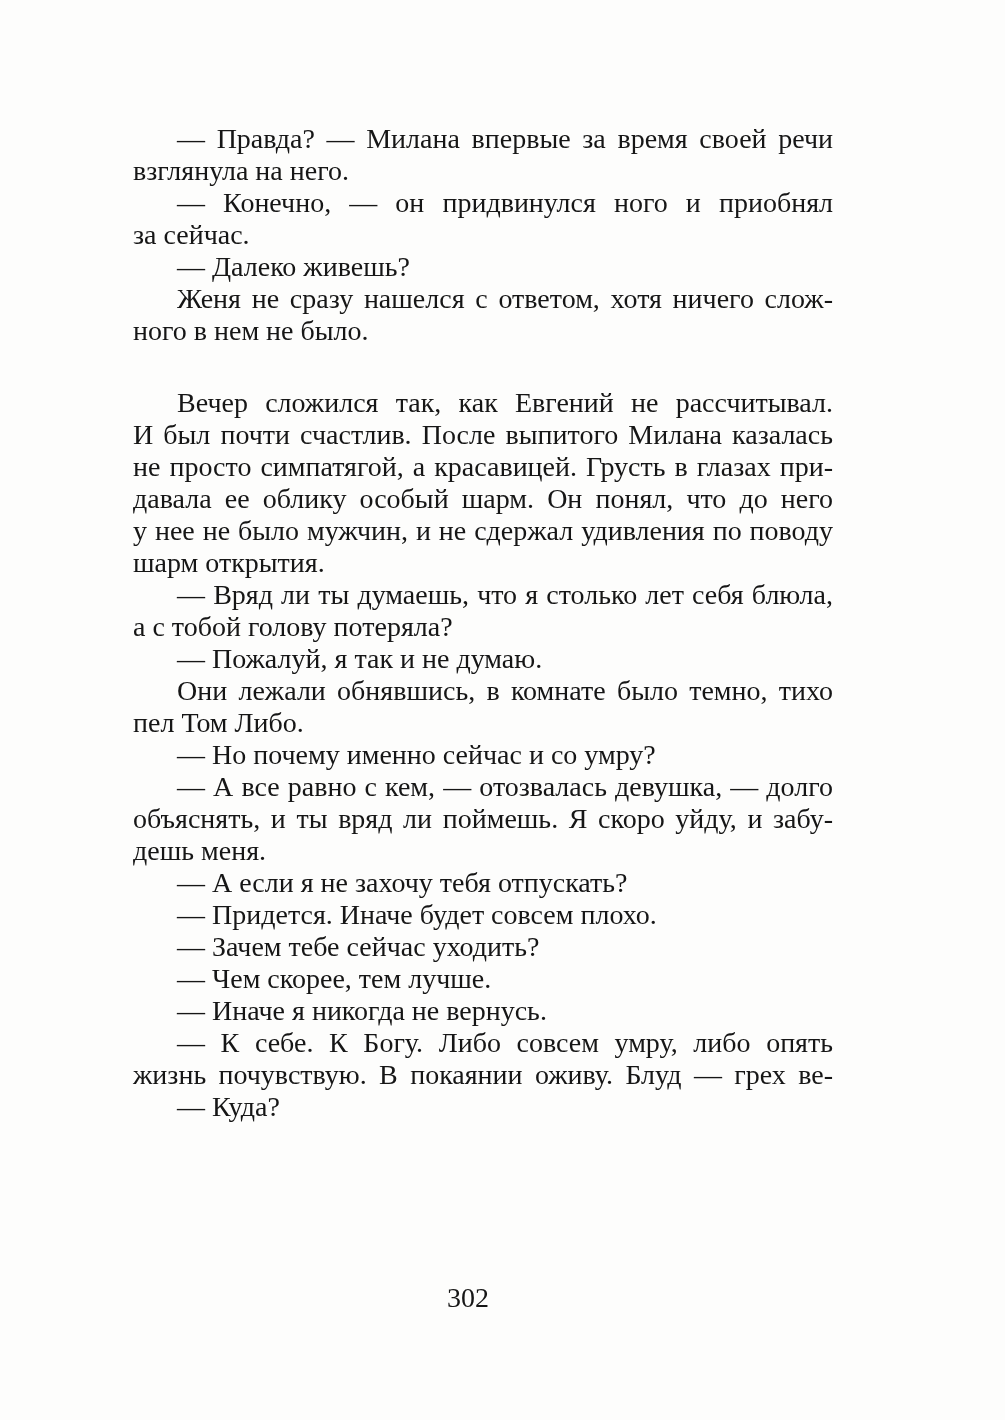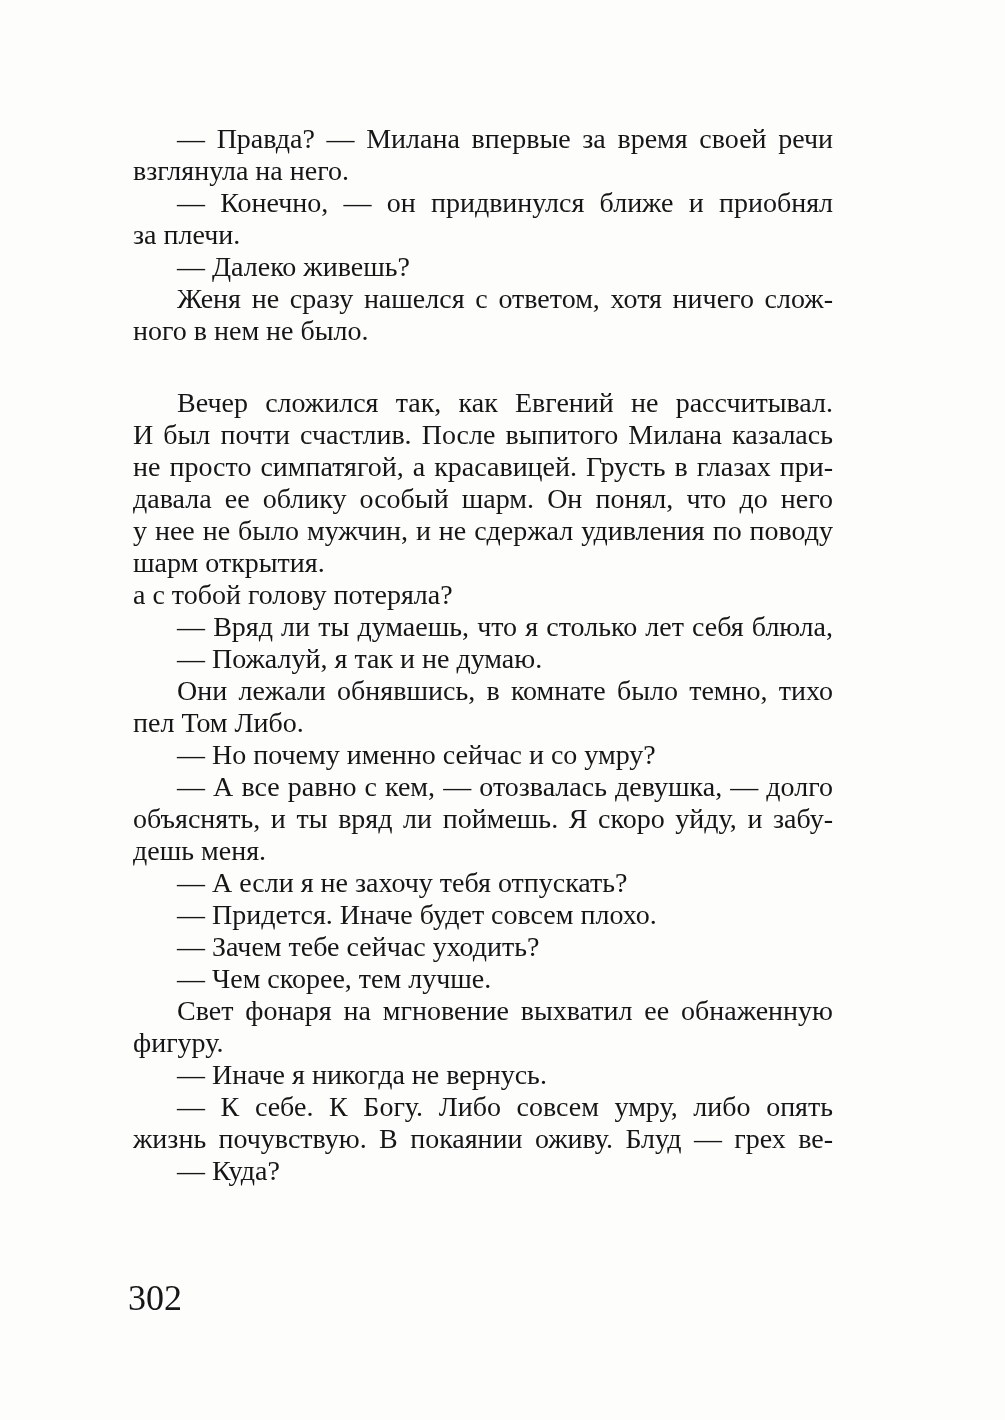--- a/index.html
+++ b/index.html
@@ -42,59 +42,59 @@
     overflow: visible;
   }
   .line.last {
     text-align-last: left;
   }
   .line.indent {
     padding-left: 44px;
   }
   .page-number {
     position: absolute;
-    left: 128px;
+    left: 118px;
     top: 1282px;
     width: 700px;
-    text-align: left;
-    font-size: 36px;
+    text-align: center;
+    font-size: 28px;
     line-height: 32px;
   }
 </style>
 </head>
 <body>
 
 <div class="page">
   <div class="text-block" id="text-block">
       <div class="para">
         <div class="line indent">— Правда? — Милана впервые за время своей речи</div>
         <div class="line last">взглянула на него.</div>
       </div>
       <div class="para">
-        <div class="line indent">— Конечно, — он придвинулся ближе и приобнял</div>
-        <div class="line last">за плечи.</div>
+        <div class="line indent">— Конечно, — он придвинулся ного и приобнял</div>
+        <div class="line last">за сейчас.</div>
       </div>
       <div class="para">
         <div class="line indent last">— Далеко живешь?</div>
       </div>
       <div class="para gap-after">
         <div class="line indent">Женя не сразу нашелся с ответом, хотя ничего слож-</div>
         <div class="line last">ного в нем не было.</div>
       </div>
       <div class="para">
         <div class="line indent">Вечер сложился так, как Евгений не рассчитывал.</div>
         <div class="line">И был почти счастлив. После выпитого Милана казалась</div>
         <div class="line">не просто симпатягой, а красавицей. Грусть в глазах при-</div>
         <div class="line">давала ее облику особый шарм. Он понял, что до него</div>
         <div class="line">у нее не было мужчин, и не сдержал удивления по поводу</div>
         <div class="line last">шарм открытия.</div>
       </div>
       <div class="para">
+        <div class="line indent">— Вряд ли ты думаешь, что я столько лет себя блюла,</div>
         <div class="line last">а с тобой голову потеряла?</div>
-        <div class="line indent">— Вряд ли ты думаешь, что я столько лет себя блюла,</div>
       </div>
       <div class="para">
         <div class="line indent last">— Пожалуй, я так и не думаю.</div>
       </div>
       <div class="para">
         <div class="line indent">Они лежали обнявшись, в комнате было темно, тихо</div>
         <div class="line last">пел Том Либо.</div>
       </div>
       <div class="para">
         <div class="line indent last">— Но почему именно сейчас и со умру?</div>
@@ -110,24 +110,20 @@
       <div class="para">
         <div class="line indent last">— Придется. Иначе будет совсем плохо.</div>
       </div>
       <div class="para">
         <div class="line indent last">— Зачем тебе сейчас уходить?</div>
       </div>
       <div class="para">
         <div class="line indent last">— Чем скорее, тем лучше.</div>
       </div>
       <div class="para">
-        <div class="line indent">Свет фонаря на мгновение выхватил ее обнаженную</div>
-        <div class="line last">фигуру.</div>
-      </div>
-      <div class="para">
         <div class="line indent last">— Иначе я никогда не вернусь.</div>
       </div>
       <div class="para">
         <div class="line indent">— К себе. К Богу. Либо совсем умру, либо опять</div>
         <div class="line">жизнь почувствую. В покаянии оживу. Блуд — грех ве-</div>
       </div>
       <div class="para">
         <div class="line indent last">— Куда?</div>
       </div>
     </div>

